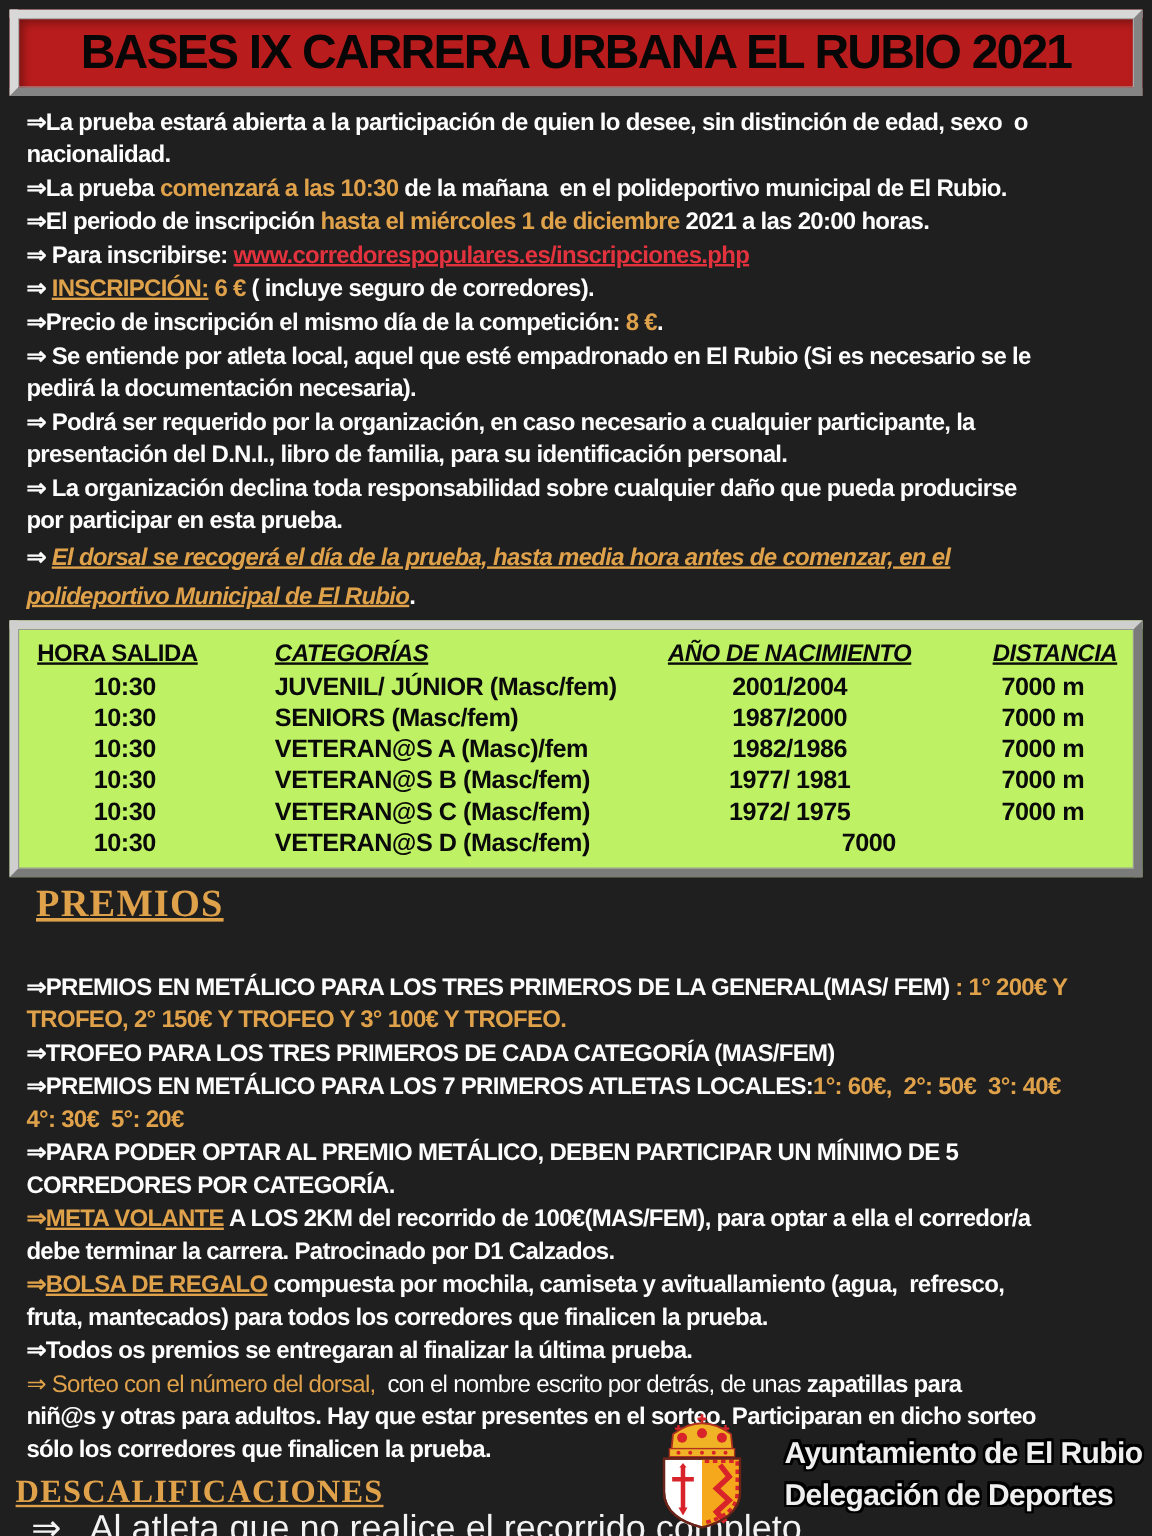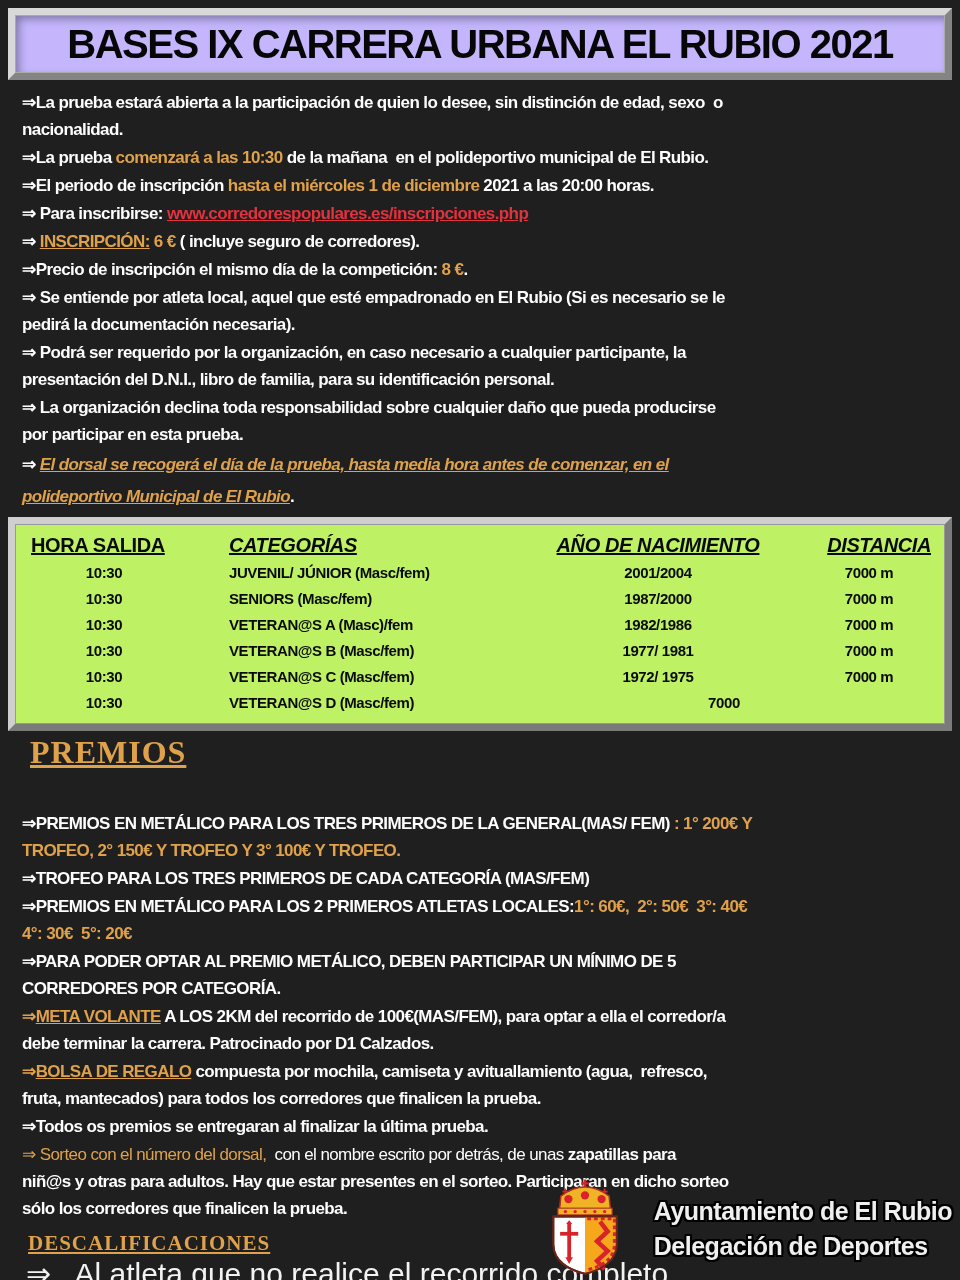--- a/index.html
+++ b/index.html
@@ -7,38 +7,38 @@
   body {
     background:#1f1f1f;
     font-family:"Liberation Sans", sans-serif;
     position:relative;
     overflow:hidden;
     color:#fff;
   }
   
   .title-box {
     margin:8px 8px 0 8px;
-    background:#c4b5fd;
+    background:#b91c1c;
     border:7px outset #d8d8d8;
     box-shadow: inset 0 0 0 1px #aaa, inset 4px 4px 8px rgba(0,0,0,0.35);
     height:72px;
     display:flex; align-items:center; justify-content:center;
   }
   .title-box h1 {
     color:#070707;
     font-size:40px;
     font-weight:700;
     letter-spacing:-1.5px;
     white-space:pre;
   }
   
   .textblock { padding:8px 14px 0 22px; }
   .textblock p {
     color:#fdfdfd;
-    font-size:17px;
+    font-size:20px;
     font-weight:700;
     line-height:27px;
     letter-spacing:-0.6px;
     white-space:pre;
     margin:1px 0;
   }
   .textblock p.tall { line-height:32px; }
   .seg-orange   { color:#dfa14a; }
   .seg-orange-u { color:#dfa14a; text-decoration:underline; }
   .seg-orange-iu{ color:#dfa14a; font-style:italic; text-decoration:underline; }
@@ -47,41 +47,41 @@
   
   .sched-box {
     margin:4px 8px 0 8px;
     background:#bef264;
     border:7px outset #cfcfcf;
     box-shadow: inset 0 0 0 1px #999;
     padding:6px 10px 8px 10px;
     color:#0a0a0a;
   }
   .sched-row { display:flex; line-height:26px; }
-  .sched-row > div { font-weight:700; font-size:15px; letter-spacing:-0.4px; white-space:pre; }
+  .sched-row > div { font-weight:700; font-size:21px; letter-spacing:-0.4px; white-space:pre; }
   .col1 { width:158px; text-align:center; }
   .col2 { width:330px; text-align:left; padding-left:46px; }
   .col3 { width:290px; text-align:center; }
   .col4 { flex:1; text-align:center; }
   .sched-head > div { font-size:20px; line-height:30px; text-decoration:underline; }
   .sched-head .col1 { text-align:left; padding-left:6px; }
   .sched-head .col2, .sched-head .col3, .sched-head .col4 { font-style:italic; }
   .sched-head .col4 { text-align:right; padding-right:4px; }
   
   .section-heading {
     font-family:"Liberation Serif", serif;
     color:#dfa14a;
     font-weight:700;
     text-decoration:underline;
     letter-spacing:1px;
     margin:6px 0 2px 30px;
     font-size:32px;
     line-height:30px;
   }
-  .section-heading.big { font-size:21px; margin-left:28px; }
+  .section-heading.big { font-size:27px; margin-left:13px; }
   
   .desc-items { padding:0 14px 0 26px; }
   .desc-items p {
     color:#f2f2f2;
     font-size:30px;
     font-weight:400;
     line-height:28px;
     white-space:pre;
     margin:1px 0;
   }
@@ -175,21 +175,21 @@
       <div class="col2">VETERAN@S D (Masc/fem)</div>
       <div class="col4">7000</div>
     </div>
   </div>
 
   <h2 class="section-heading">PREMIOS</h2>
   <div class="textblock" style="padding-top:0;margin-top:43px;">
     <p><span>⇒PREMIOS EN METÁLICO PARA LOS TRES PRIMEROS DE LA GENERAL(MAS/ FEM)</span><span class="seg-orange"> : 1° 200€ Y
 TROFEO, 2° 150€ Y TROFEO Y 3° 100€ Y TROFEO.</span></p>
     <p><span>⇒TROFEO PARA LOS TRES PRIMEROS DE CADA CATEGORÍA (MAS/FEM)</span></p>
-    <p><span>⇒PREMIOS EN METÁLICO PARA LOS 2 PRIMEROS ATLETAS LOCALES:</span><span class="seg-orange">1°: 60€,  2°: 50€  3°: 40€
+    <p><span>⇒PREMIOS EN METÁLICO PARA LOS 7 PRIMEROS ATLETAS LOCALES:</span><span class="seg-orange">1°: 60€,  2°: 50€  3°: 40€
 4°: 30€  5°: 20€</span></p>
     <p><span>⇒PARA PODER OPTAR AL PREMIO METÁLICO, DEBEN PARTICIPAR UN MÍNIMO DE 5
 CORREDORES POR CATEGORÍA.</span></p>
     <p><span class="seg-orange">⇒</span><span class="seg-orange-u">META VOLANTE</span><span> A LOS 2KM del recorrido de 100€(MAS/FEM), para optar a ella el corredor/a
 debe terminar la carrera. Patrocinado por D1 Calzados.</span></p>
     <p><span class="seg-orange">⇒</span><span class="seg-orange-u">BOLSA DE REGALO</span><span> compuesta por mochila, camiseta y avituallamiento (agua,  refresco,
 fruta, mantecados) para todos los corredores que finalicen la prueba.</span></p>
     <p><span>⇒Todos os premios se entregaran al finalizar la última prueba.</span></p>
     <p><span class="seg-orange seg-regular">⇒ Sorteo con el número del dorsal,</span><span class="seg-regular">  con el nombre escrito por detrás, de unas </span><span>zapatillas para
 niñ@s y otras para adultos. Hay que estar presentes en el sorteo. Participaran en dicho sorteo

